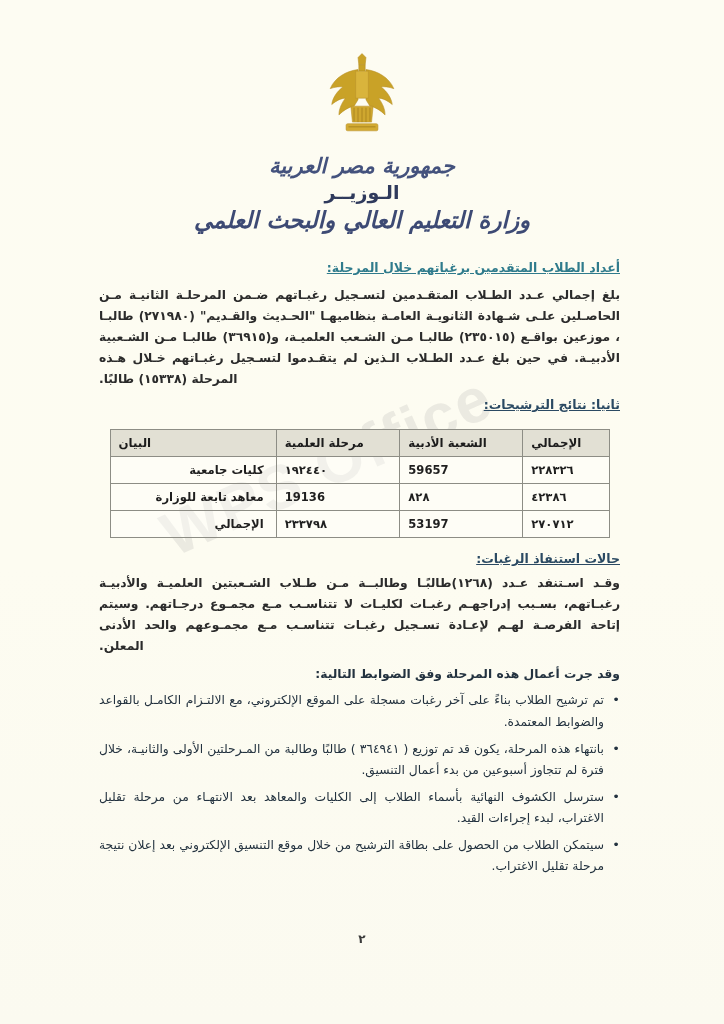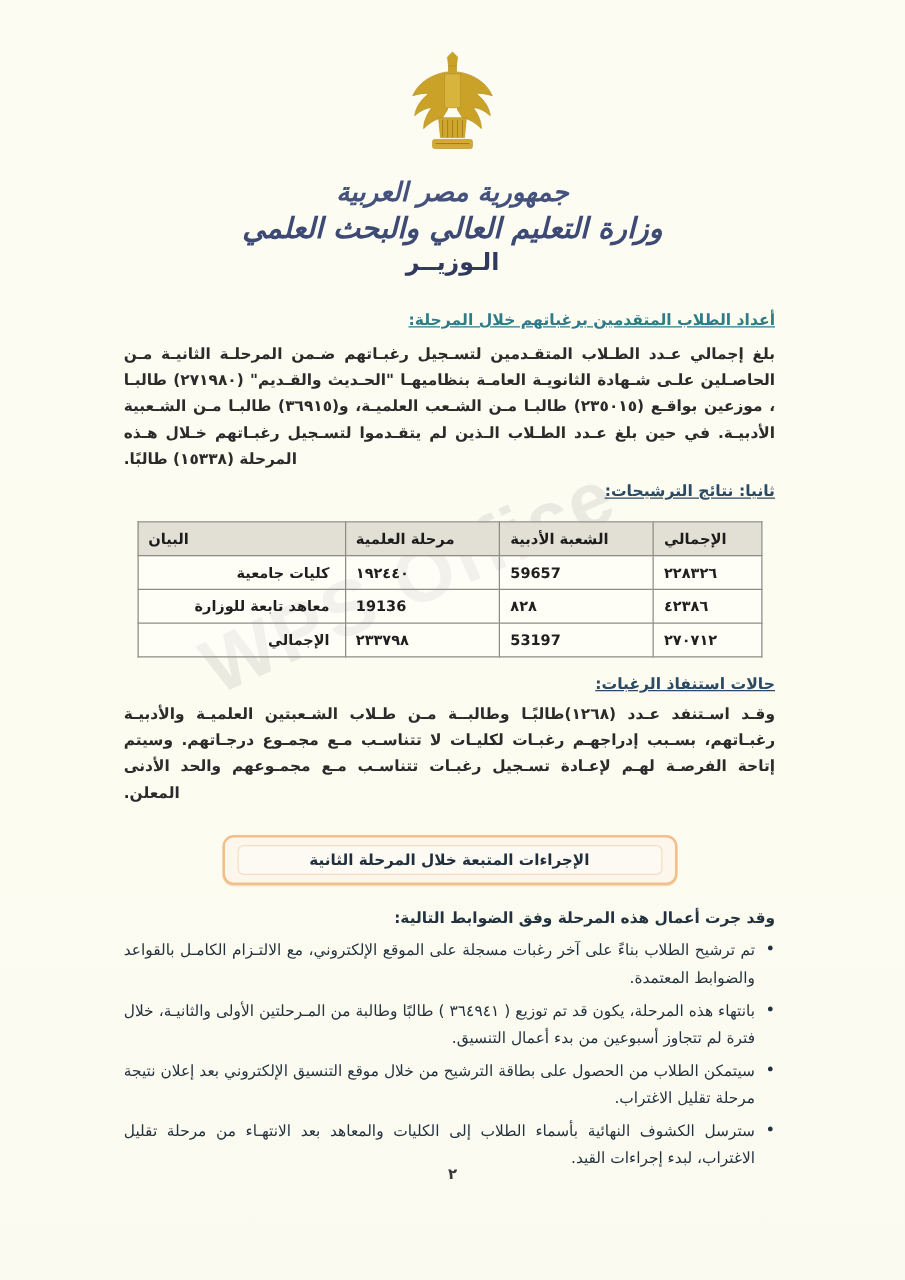--- a/index.html
+++ b/index.html
@@ -44,21 +44,21 @@
     color: rgba(140,140,140,0.16);
     transform: rotate(-24deg);
     white-space: nowrap;
     pointer-events: none;
     user-select: none;
   }
 
   
   .letterhead {
     text-align: center;
-    padding-top: 40px;
+    padding-top: 52px;
   }
   .eagle {
     display: block;
     margin: 0 auto;
     width: 82px;
     height: 86px;
   }
   .lh-line {
     font-family: "DejaVu Sans", sans-serif;
     color: #3f4c77;
@@ -249,22 +249,22 @@
           <path d="M42 24 h16 v34 h-16 z" fill="#d9b43c"></path>
 
           <path d="M36 68 h28 l-2 20 h-24 z" fill="#cfa72f"></path>
           <path d="M40 70 v17 M45 70 v18 M50 70 v18 M55 70 v18 M60 70 v17" stroke="#a8841f" stroke-width="1.1" fill="none"></path>
 
           <rect x="30" y="90" width="40" height="9" rx="2" fill="#d3ab33"></rect>
           <path d="M33 94 h34" stroke="#9d7c1c" stroke-width="1" fill="none"></path>
         </g>
       </svg>
       <div class="lh-line lh-country">جمهورية مصر العربية</div>
+      <div class="lh-line lh-minister">الـوزيــر</div>
       <div class="lh-line lh-ministry">وزارة التعليم العالي والبحث العلمي</div>
-      <div class="lh-line lh-minister">الـوزيــر</div>
     </div>
 
     <div class="body-area">
 
       <h2 class="sec-head">أعداد الطلاب المتقدمين برغباتهم خلال المرحلة:</h2>
       <p class="para">بلغ إجمالي عـدد الطـلاب المتقـدمين لتسـجيل رغبـاتهم ضـمن المرحلـة الثانيـة مـن الحاصـلين علـى شـهادة الثانويـة العامـة بنظاميهـا "الحـديث والقـديم" (٢٧١٩٨٠) طالبـا ، موزعين بواقـع (٢٣٥٠١٥) طالبـا مـن الشـعب العلميـة، و(٣٦٩١٥) طالبـا مـن الشـعبية الأدبيـة. في حين بلغ عـدد الطـلاب الـذين لم يتقـدموا لتسـجيل رغبـاتهم خـلال هـذه المرحلة (١٥٣٣٨) طالبًا.</p>
 
       <h2 class="sec-head-dark">ثانيا: نتائج الترشيحات:</h2>
 
       <div class="tbl-wrap">
@@ -296,32 +296,27 @@
               <td>٢٣٣٧٩٨</td>
               <td class="label">الإجمالي</td>
             </tr>
           </tbody>
         </table>
       </div>
 
       <h2 class="sec-head-dark">حالات استنفاذ الرغبات:</h2>
       <p class="para">وقـد اسـتنفد عـدد (١٢٦٨)طالبًـا وطالبــة مـن طـلاب الشـعبتين العلميـة والأدبيـة رغبـاتهم، بسـبب إدراجهـم رغبـات لكليـات لا تتناسـب مـع مجمـوع درجـاتهم. وسيتم إتاحة الفرصـة لهـم لإعـادة تسـجيل رغبـات تتناسـب مـع مجمـوعهم والحد الأدنى المعلن.</p>
 
-      <div class="callout-wrap">
-        <div class="callout">
-          <div class="callout-inner">الإجراءات المتبعة خلال المرحلة الثانية</div>
-        </div>
-      </div>
 
       <p class="plain">وقد جرت أعمال هذه المرحلة وفق الضوابط التالية:</p>
       <ul class="bullets">
         <li>تم ترشيح الطلاب بناءً على آخر رغبات مسجلة على الموقع الإلكتروني، مع الالتـزام الكامـل بالقواعد والضوابط المعتمدة.</li>
         <li>بانتهاء هذه المرحلة، يكون قد تم توزيع ( ٣٦٤٩٤١ ) طالبًا وطالبة من المـرحلتين الأولى والثانيـة، خلال فترة لم تتجاوز أسبوعين من بدء أعمال التنسيق.</li>
+        <li>سترسل الكشوف النهائية بأسماء الطلاب إلى الكليات والمعاهد بعد الانتهـاء من مرحلة تقليل الاغتراب، لبدء إجراءات القيد.</li>
         <li>سيتمكن الطلاب من الحصول على بطاقة الترشيح من خلال موقع التنسيق الإلكتروني بعد إعلان نتيجة مرحلة تقليل الاغتراب.</li>
-        <li>سترسل الكشوف النهائية بأسماء الطلاب إلى الكليات والمعاهد بعد الانتهـاء من مرحلة تقليل الاغتراب، لبدء إجراءات القيد.</li>
       </ul>
 
     </div>
   </div>
 
   <div class="page-num">٢</div>
 
 </div>
 
 </body></html>

